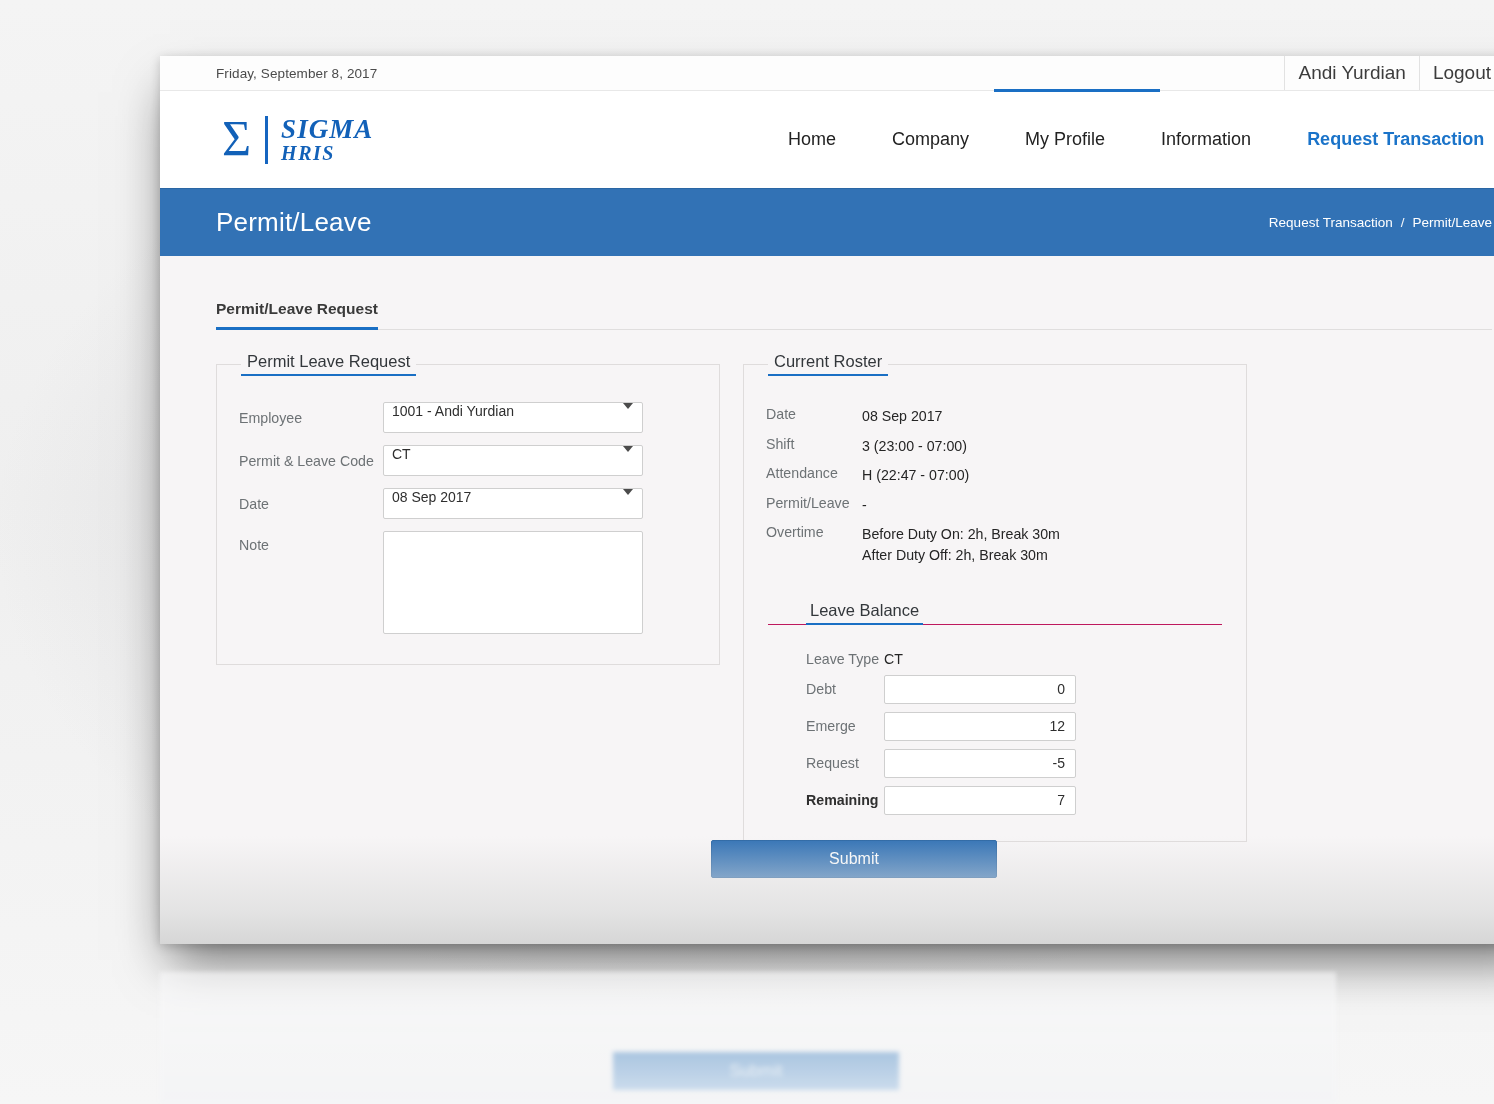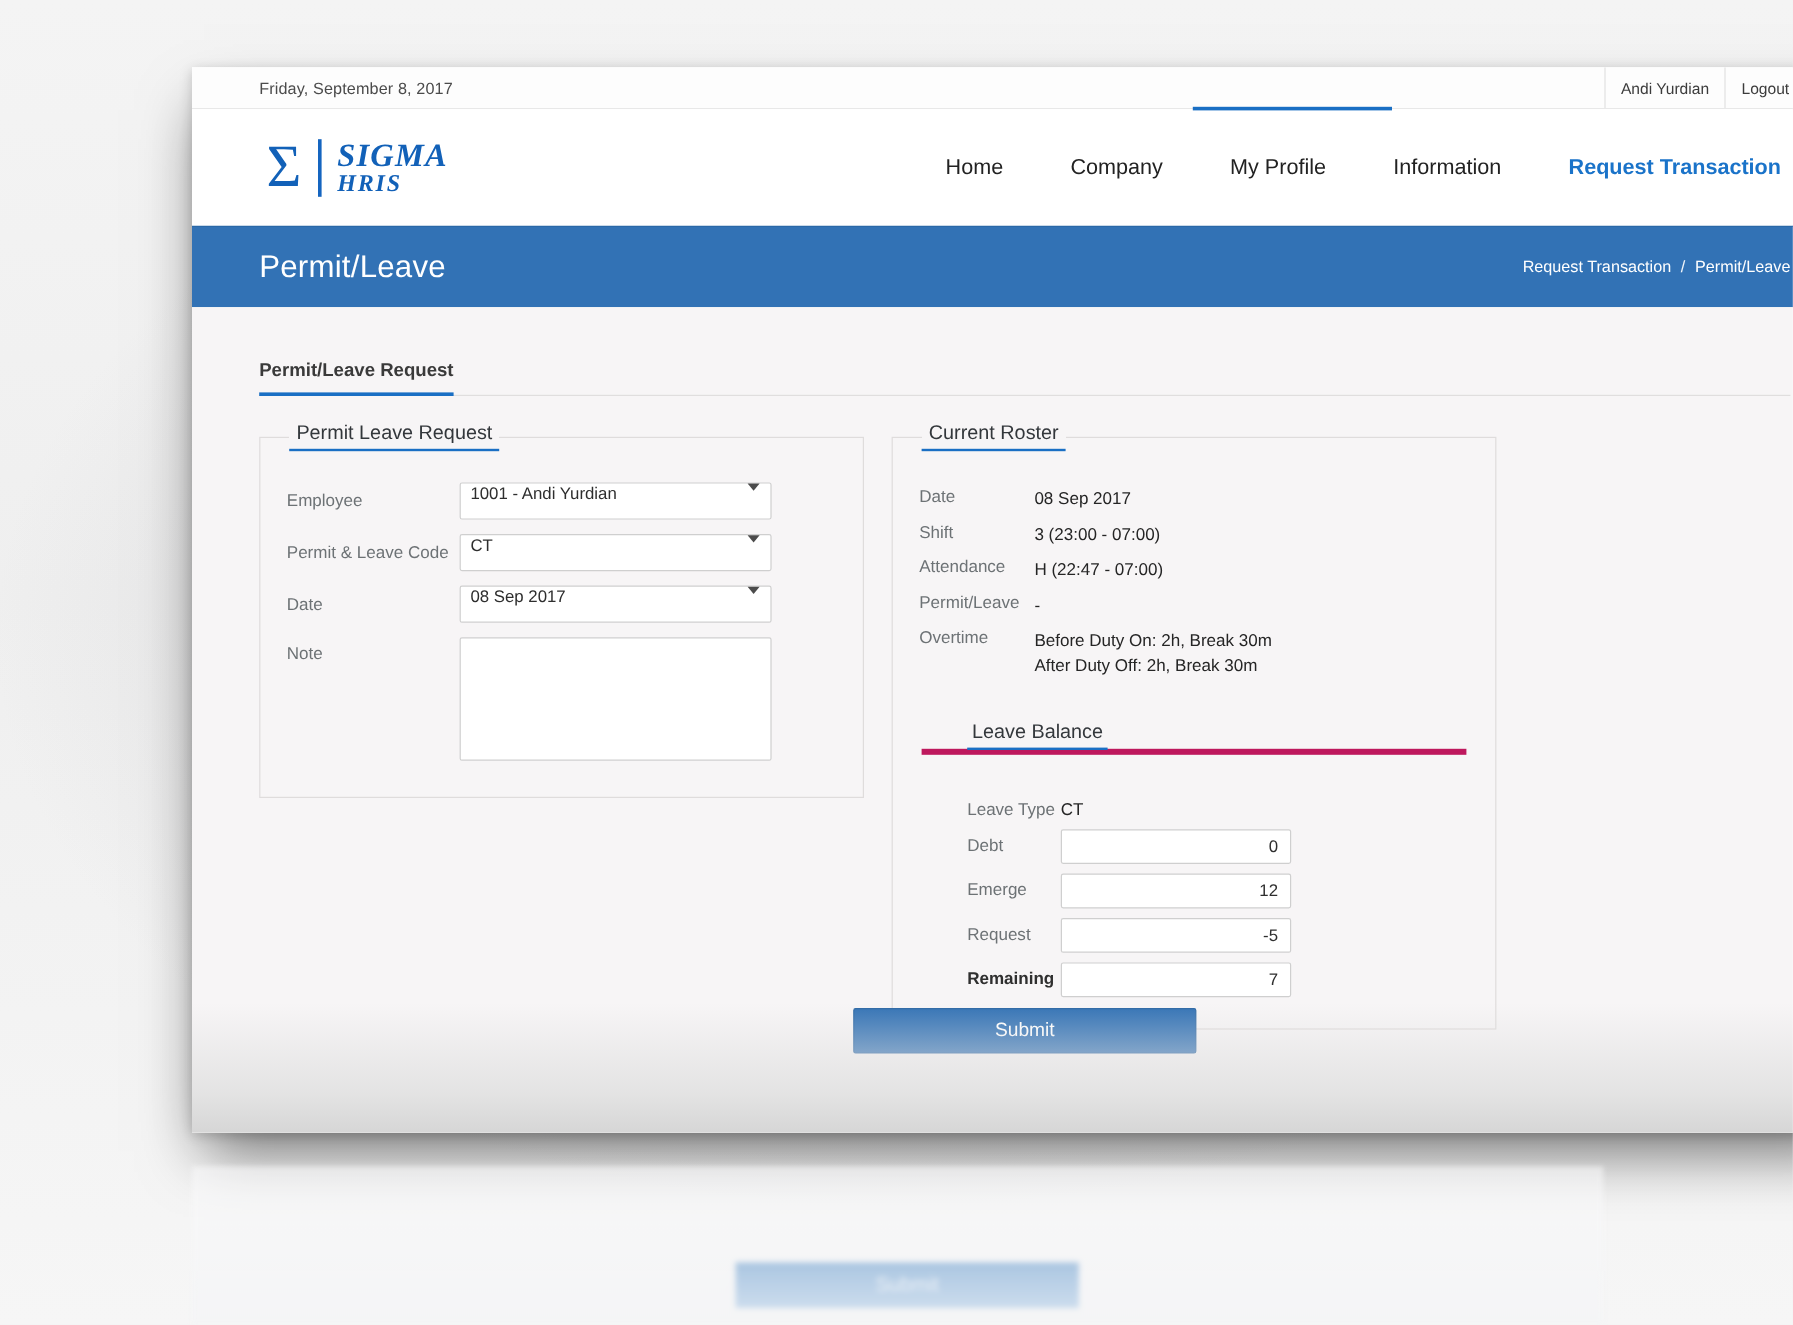--- a/index.html
+++ b/index.html
@@ -79,21 +79,21 @@
     padding-left: 56px;
     display: flex;
     align-items: center;
     letter-spacing: 0.1px;
   }
   .topright { display: flex; align-items: stretch; }
   .topcell {
     display: flex;
     align-items: center;
     padding: 0 13px;
-    font-size: 13px;
+    font-size: 19px;
     color: #3c3c3c;
     border-left: 1px solid #e2e2e2;
     white-space: nowrap;
   }
   .topcell.blank { width: 44px; border-right: 1px solid #e2e2e2; padding: 0; }
 
   
   .header {
     height: 97px;
     background: #ffffff;
@@ -274,22 +274,22 @@
     width: 96px;
     flex: 0 0 96px;
     font-size: 14.2px;
     color: #6d7275;
   }
   .kv .v { font-size: 14.2px; color: #252525; line-height: 1.45; }
 
   
   .subwrap { padding: 26px 24px 0 24px; }
   .subhead {
-    border-bottom: 5px solid #be185d;
-    margin-bottom: 16px;
+    border-bottom: 1px solid #be185d;
+    margin-bottom: 4px;
   }
   .subhead .lbl {
     display: inline-block;
     font-size: 16.5px;
     color: #33373b;
     padding: 0 4px 3px 4px;
     border-bottom: 2px solid #1a6fc4;
     margin-bottom: -1px;
     margin-left: 38px;
   }

